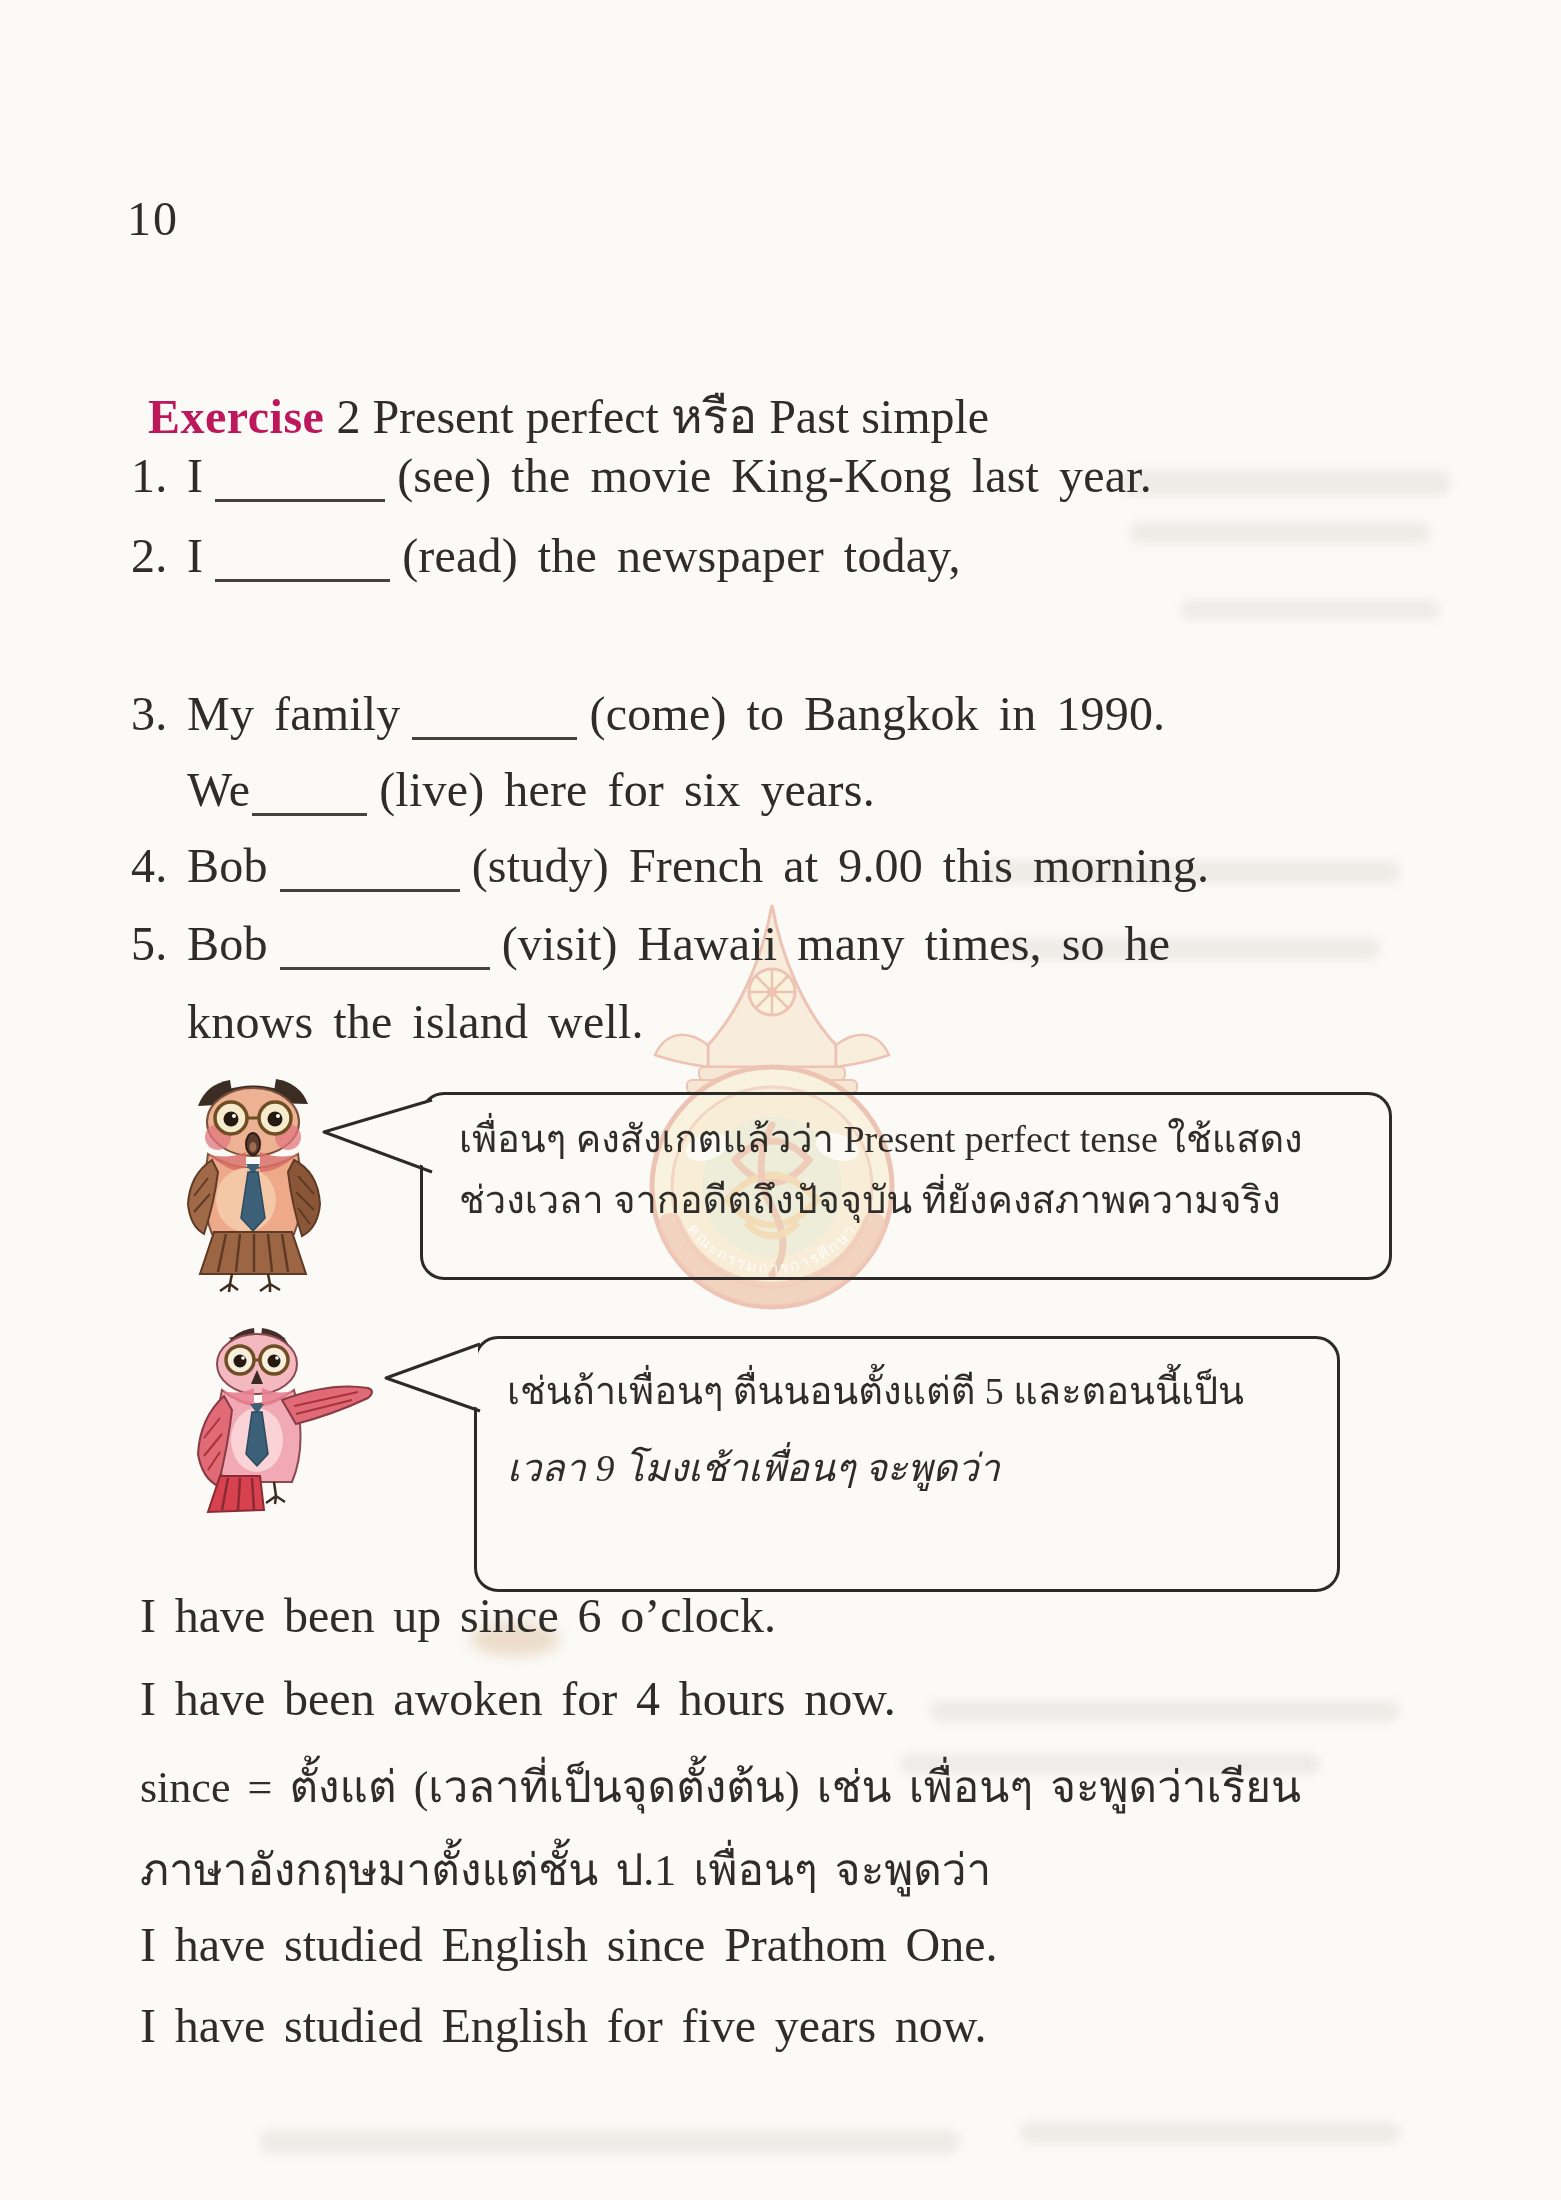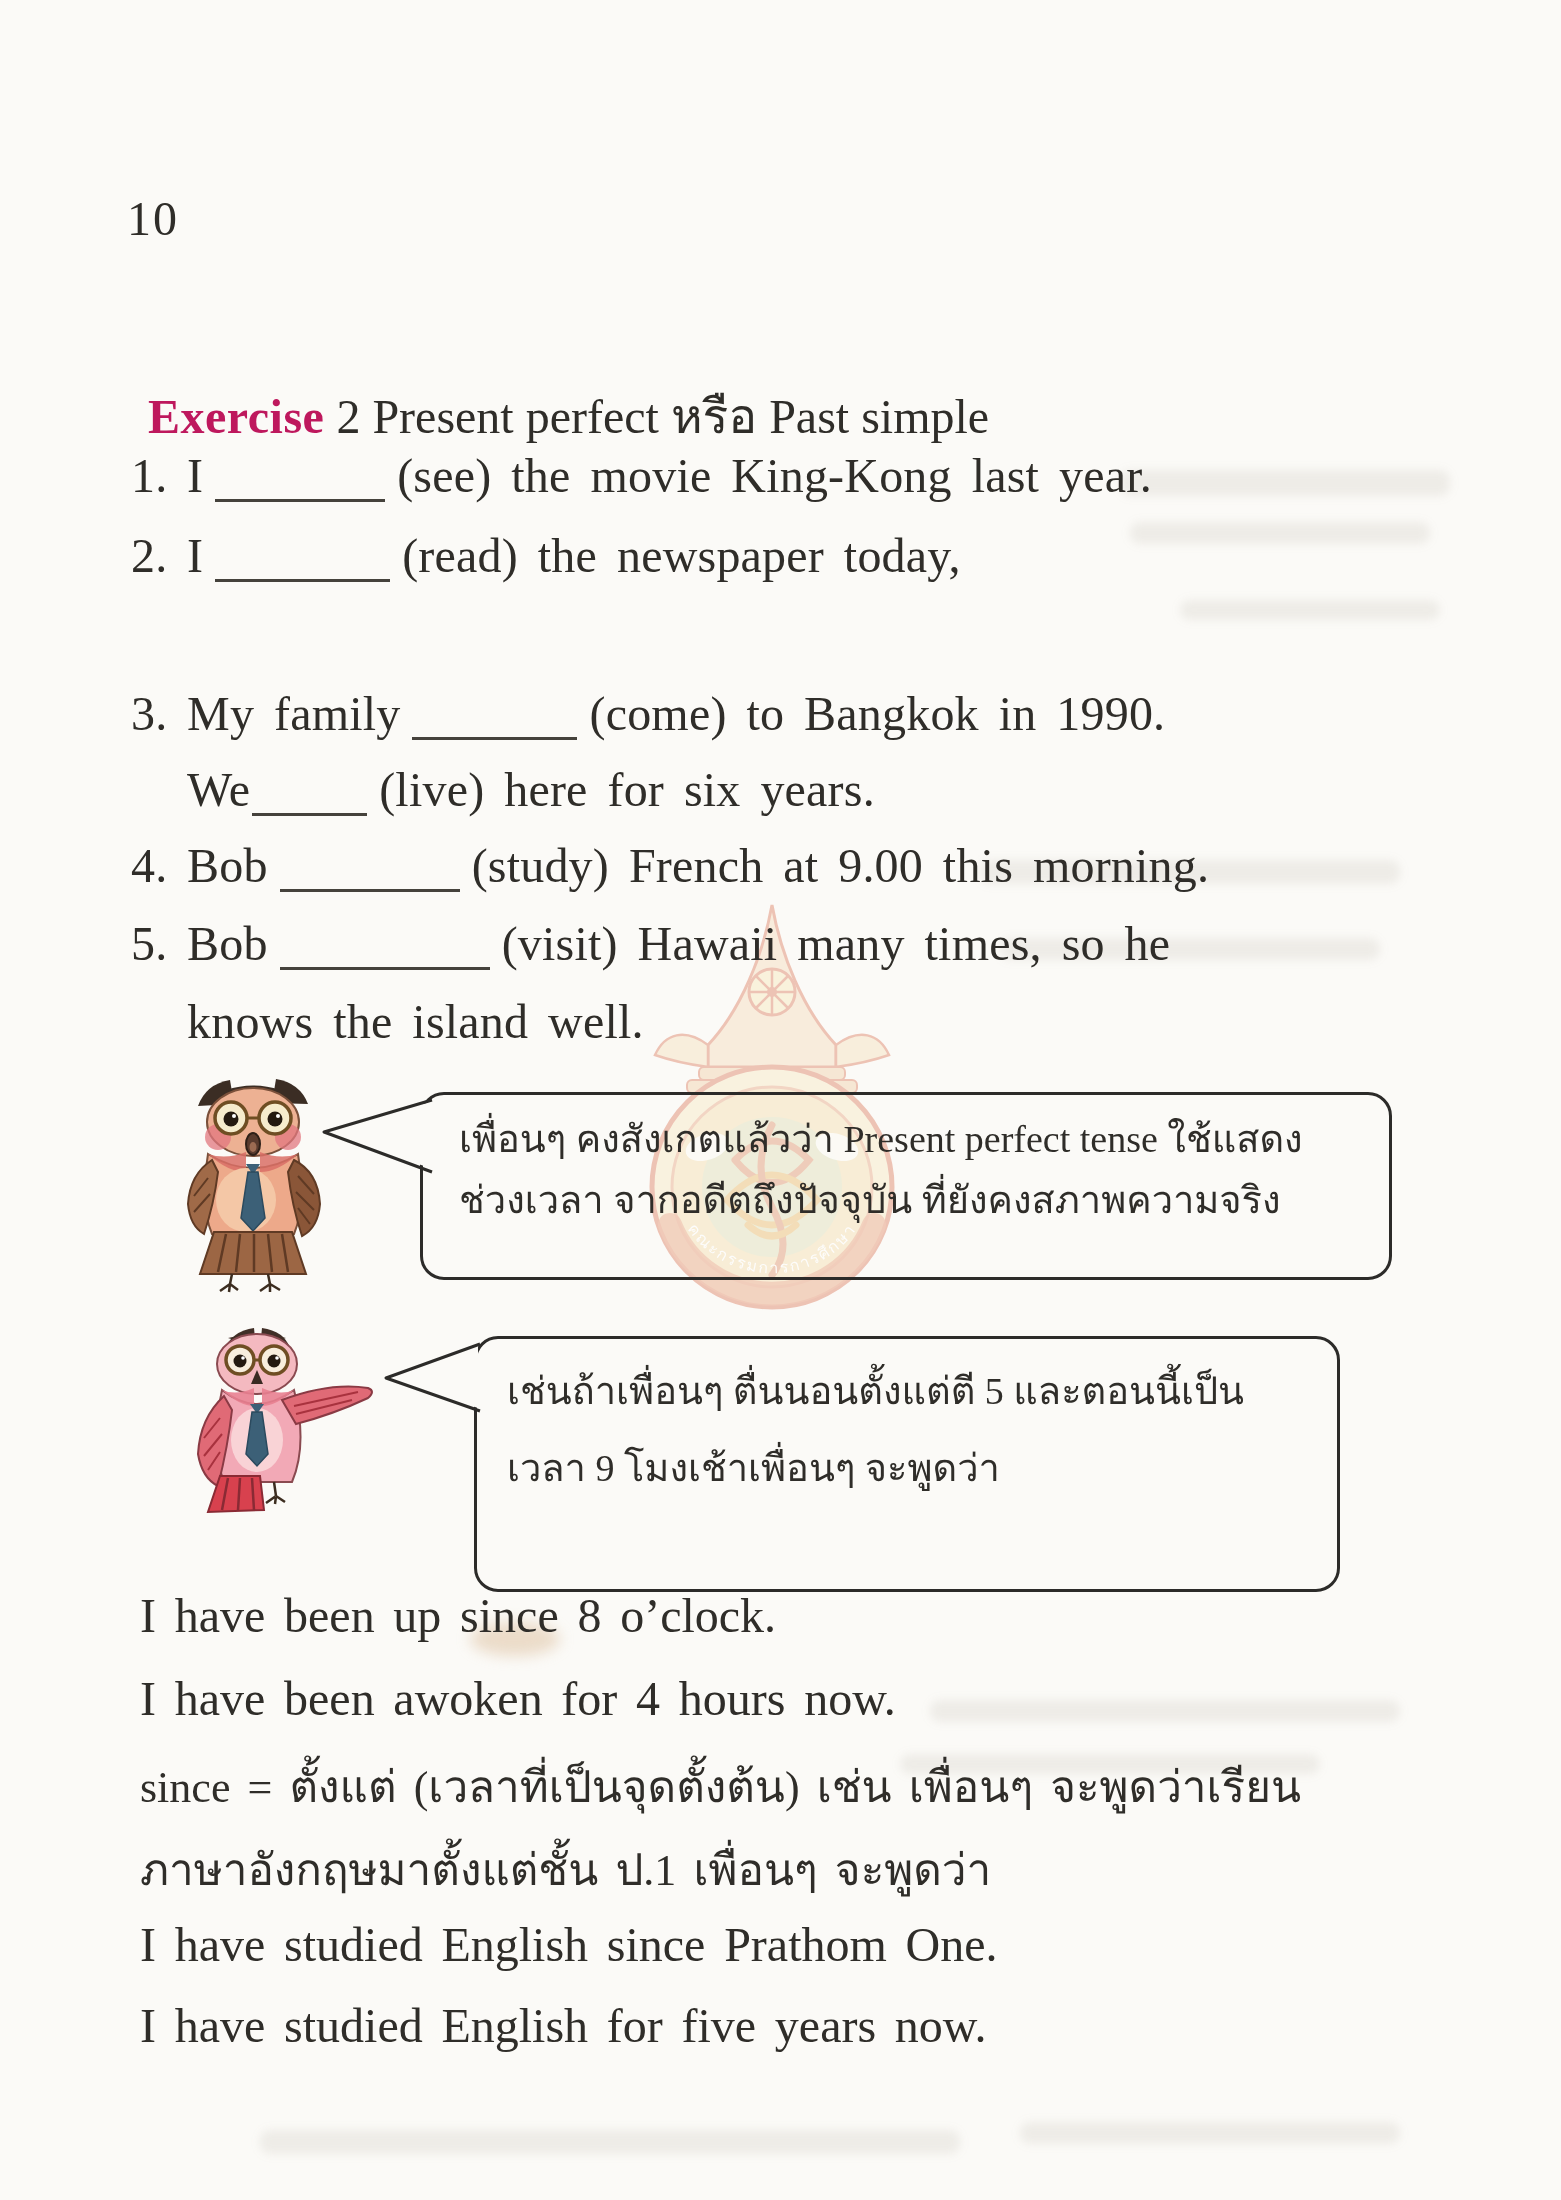--- a/index.html
+++ b/index.html
@@ -23,21 +23,21 @@
   .ex-sent{position:absolute;left:140px;font-size:48px;white-space:nowrap;word-spacing:.14em;z-index:2;}
   .ex-sent.thai{font-size:44px;}
   
   .bubble{position:absolute;border:3px solid #2c2b29;border-radius:24px;background:transparent;z-index:2;}
   .bubble .bline{font-size:38px;white-space:nowrap;line-height:1.5;}
   .bubble1{left:420px;top:1092px;width:966px;height:182px;}
   .bubble1 .l1{margin:16px 0 4px 36px;}
   .bubble1 .l2{margin:4px 0 0 36px;}
   .bubble2{left:474px;top:1336px;width:860px;height:250px;}
   .bubble2 .l1{margin:24px 0 0 30px;}
-  .bubble2 .l2{margin:20px 4px 0 30px;}
+  .bubble2 .l2{margin:20px 4px 0 30px;font-style:italic;}
   .tail{position:absolute;z-index:3;}
   .owl{position:absolute;z-index:2;}
   .watermark{position:absolute;left:615px;top:895px;z-index:1;opacity:.5;}
 </style>
 </head>
 <body>
 
 <div class="page">
 
   <div class="smudge" style="left:1120px;top:470px;width:330px;height:26px;"></div>
@@ -196,20 +196,20 @@
 
   <div class="bubble bubble2">
     <div class="bline l1">เช่นถ้าเพื่อนๆ ตื่นนอนตั้งแต่ตี 5 และตอนนี้เป็น</div>
     <div class="bline l2">เวลา 9 โมงเช้าเพื่อนๆ จะพูดว่า</div>
   </div>
   <svg class="tail" style="left:372px;top:1338px" width="110" height="78" viewBox="0 0 110 78">
     <path d="M106 8 L14 40 L106 70 Z" fill="#fbfaf7" stroke="none"></path>
     <path d="M108 6 L14 40 L108 73" fill="none" stroke="#2c2b29" stroke-width="3" stroke-linejoin="round"></path>
   </svg>
 
-  <div class="ex-sent" style="top:1588px">I have been up since 8 o’clock.</div>
+  <div class="ex-sent" style="top:1588px">I have been up since 6 o’clock.</div>
   <div class="ex-sent" style="top:1671px">I have been awoken for 4 hours now.</div>
   <div class="ex-sent thai" style="top:1751px">since = ตั้งแต่ (เวลาที่เป็นจุดตั้งต้น) เช่น เพื่อนๆ จะพูดว่าเรียน</div>
   <div class="ex-sent thai" style="top:1834px">ภาษาอังกฤษมาตั้งแต่ชั้น ป.1 เพื่อนๆ จะพูดว่า</div>
   <div class="ex-sent" style="top:1917px">I have studied English since Prathom One.</div>
   <div class="ex-sent" style="top:1998px">I have studied English for five years now.</div>
 
 </div>
 
 </body></html>

